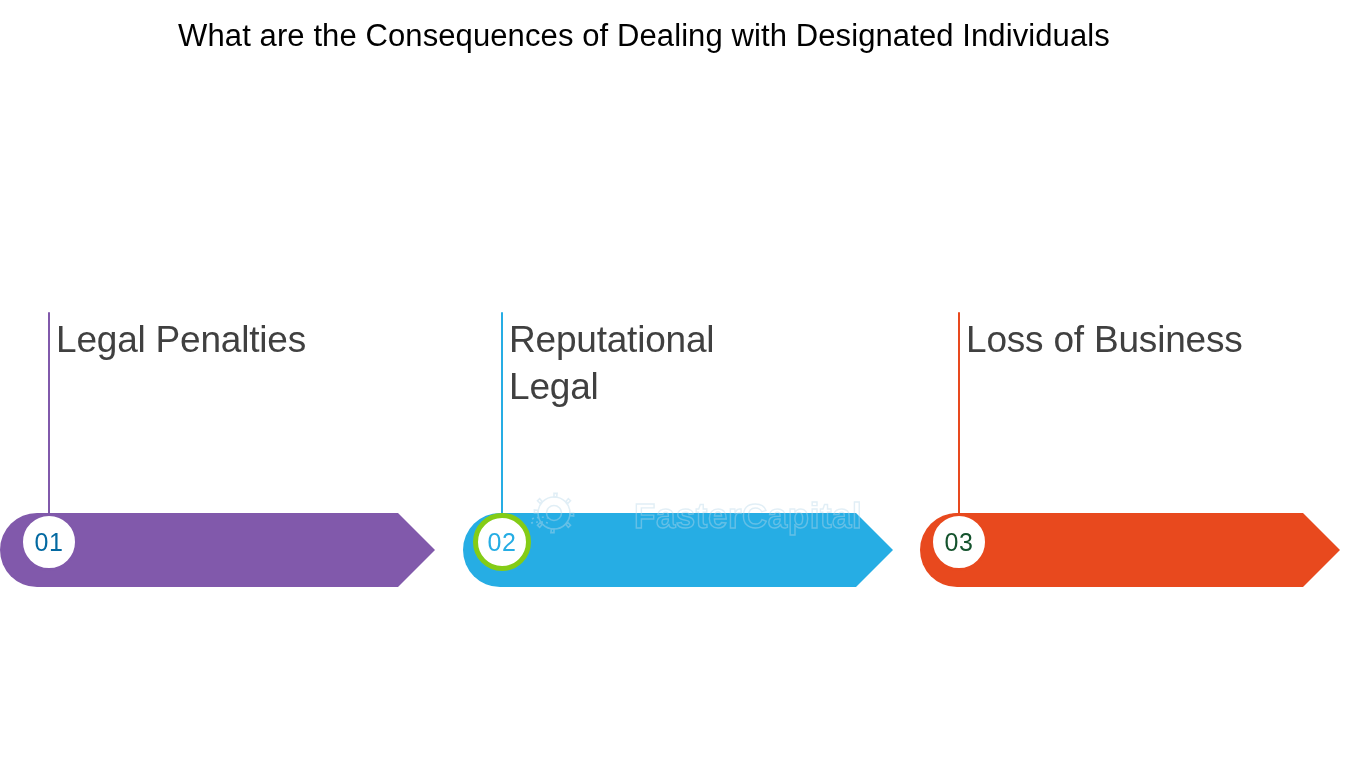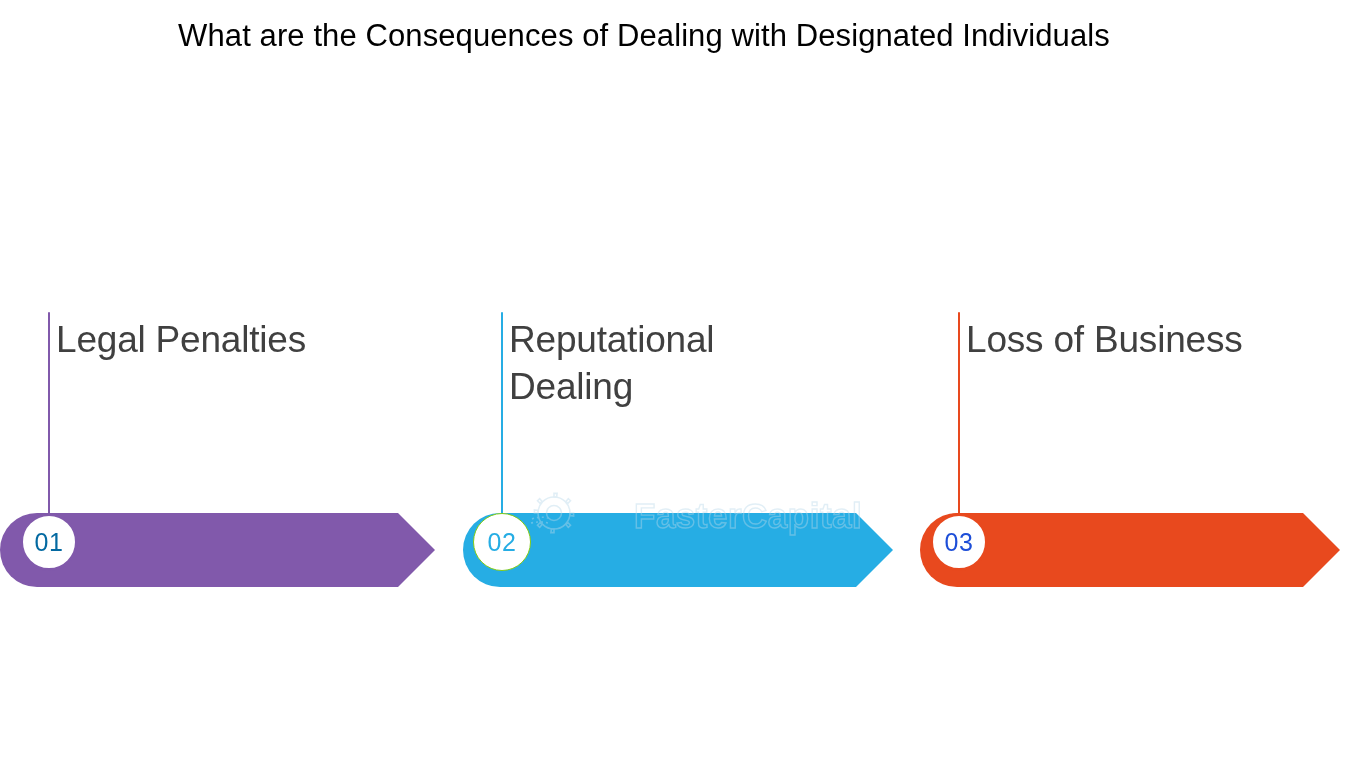--- a/index.html
+++ b/index.html
@@ -153,37 +153,37 @@
 
   <div class="step">
     <div class="arrow-wrap" style="left:463px; width:430px;">
       <div class="arrow-shape">
         <svg viewBox="0 0 430 74" preserveAspectRatio="none" aria-hidden="true">
           <path d="M 37,0 L 393,0 L 430,37 L 393,74 L 37,74 A 37,37 0 0 1 37,0 Z" fill="#26ADE4"></path>
         </svg>
       </div>
     </div>
     <div class="stem" style="left:501px; background:#26ADE4;"></div>
-    <div class="badge" style="left:473px; border:1px solid #84cc16; color:#26ADE4;">
+    <div class="badge" style="left:473px; border:5px solid #84cc16; color:#26ADE4;">
       <span>02</span>
     </div>
     <div class="step-label" style="left:509px; width:370px;">Reputational
-Dealing</div>
+Legal</div>
   </div>
 
   <div class="step">
     <div class="arrow-wrap" style="left:920px; width:420px;">
       <div class="arrow-shape">
         <svg viewBox="0 0 420 74" preserveAspectRatio="none" aria-hidden="true">
           <path d="M 37,0 L 383,0 L 420,37 L 383,74 L 37,74 A 37,37 0 0 1 37,0 Z" fill="#E8491E"></path>
         </svg>
       </div>
     </div>
     <div class="stem" style="left:958px; background:#E8491E;"></div>
-    <div class="badge" style="left:930px; border:3px solid #E8491E; color:#1d4ed8;">
+    <div class="badge" style="left:930px; border:3px solid #E8491E; color:#14532d;">
       <span>03</span>
     </div>
     <div class="step-label" style="left:966px; width:400px;">Loss of Business</div>
   </div>
 
   <div class="watermark">
     <svg class="wm-gear" viewBox="0 0 52 52" aria-hidden="true">
       <g fill="none" stroke="#b9d9ea" stroke-width="1.6">
         <circle cx="26" cy="24" r="16"></circle>
         <circle cx="26" cy="24" r="7.5"></circle>

